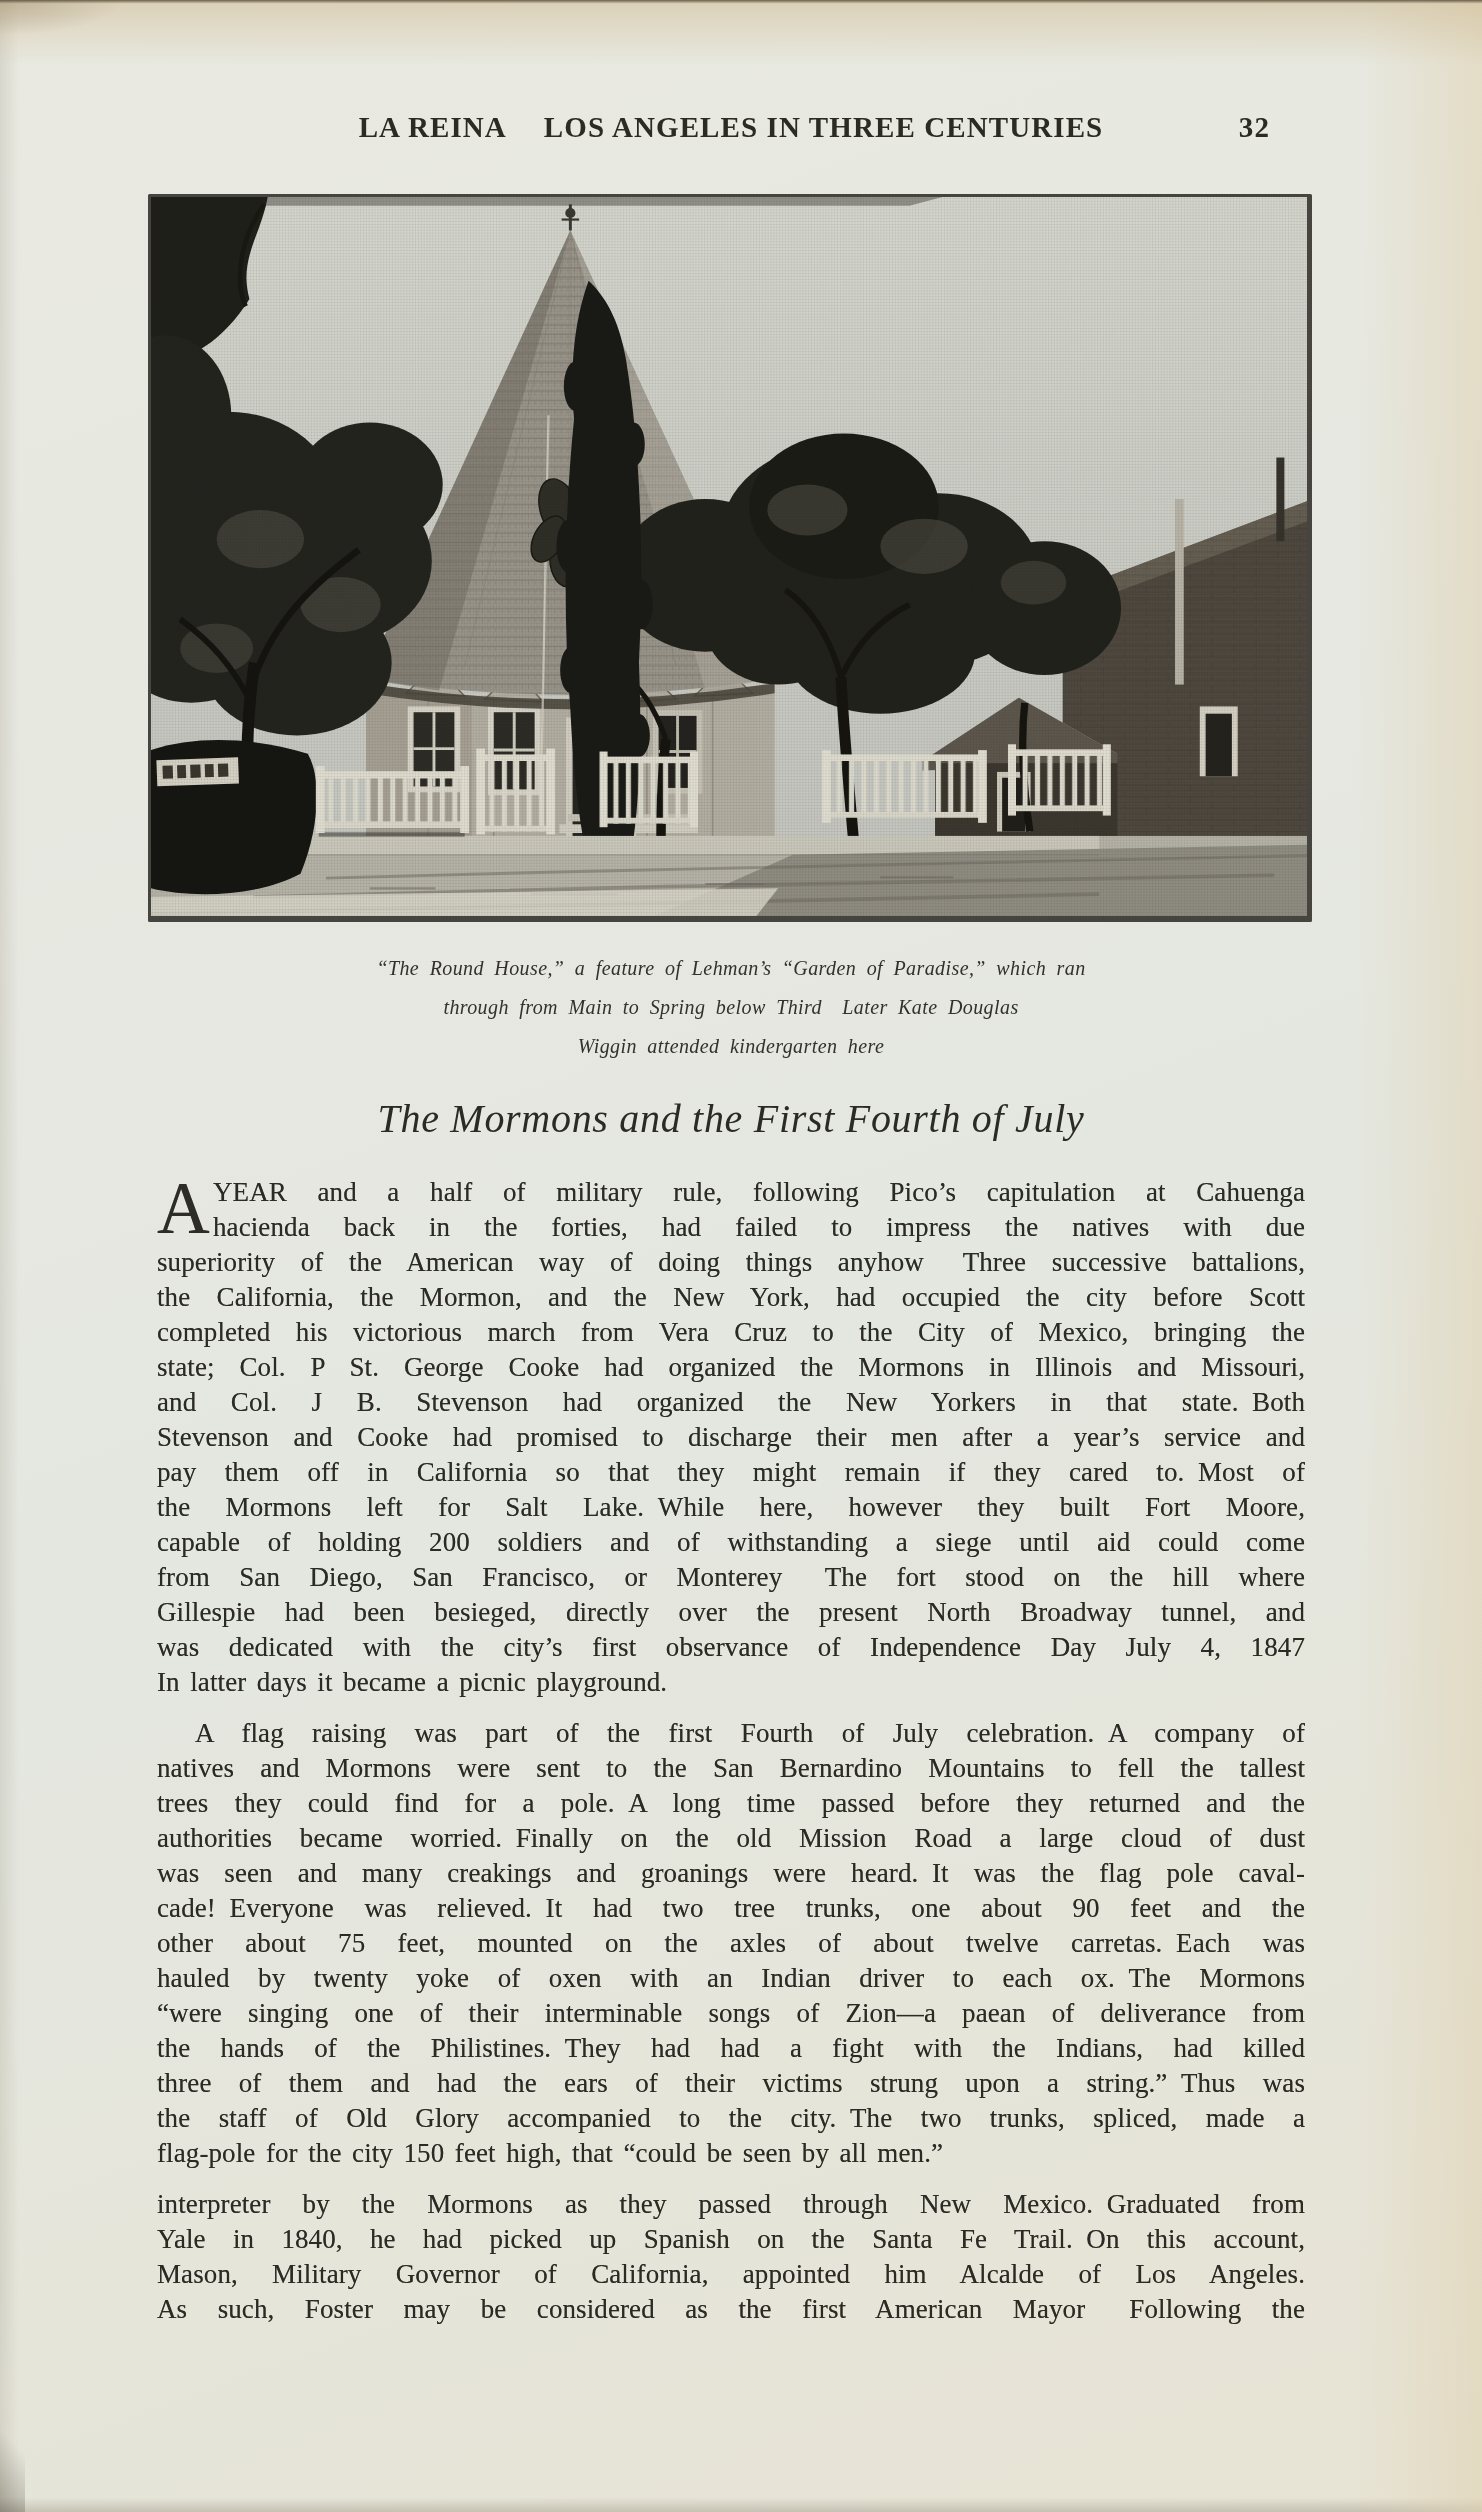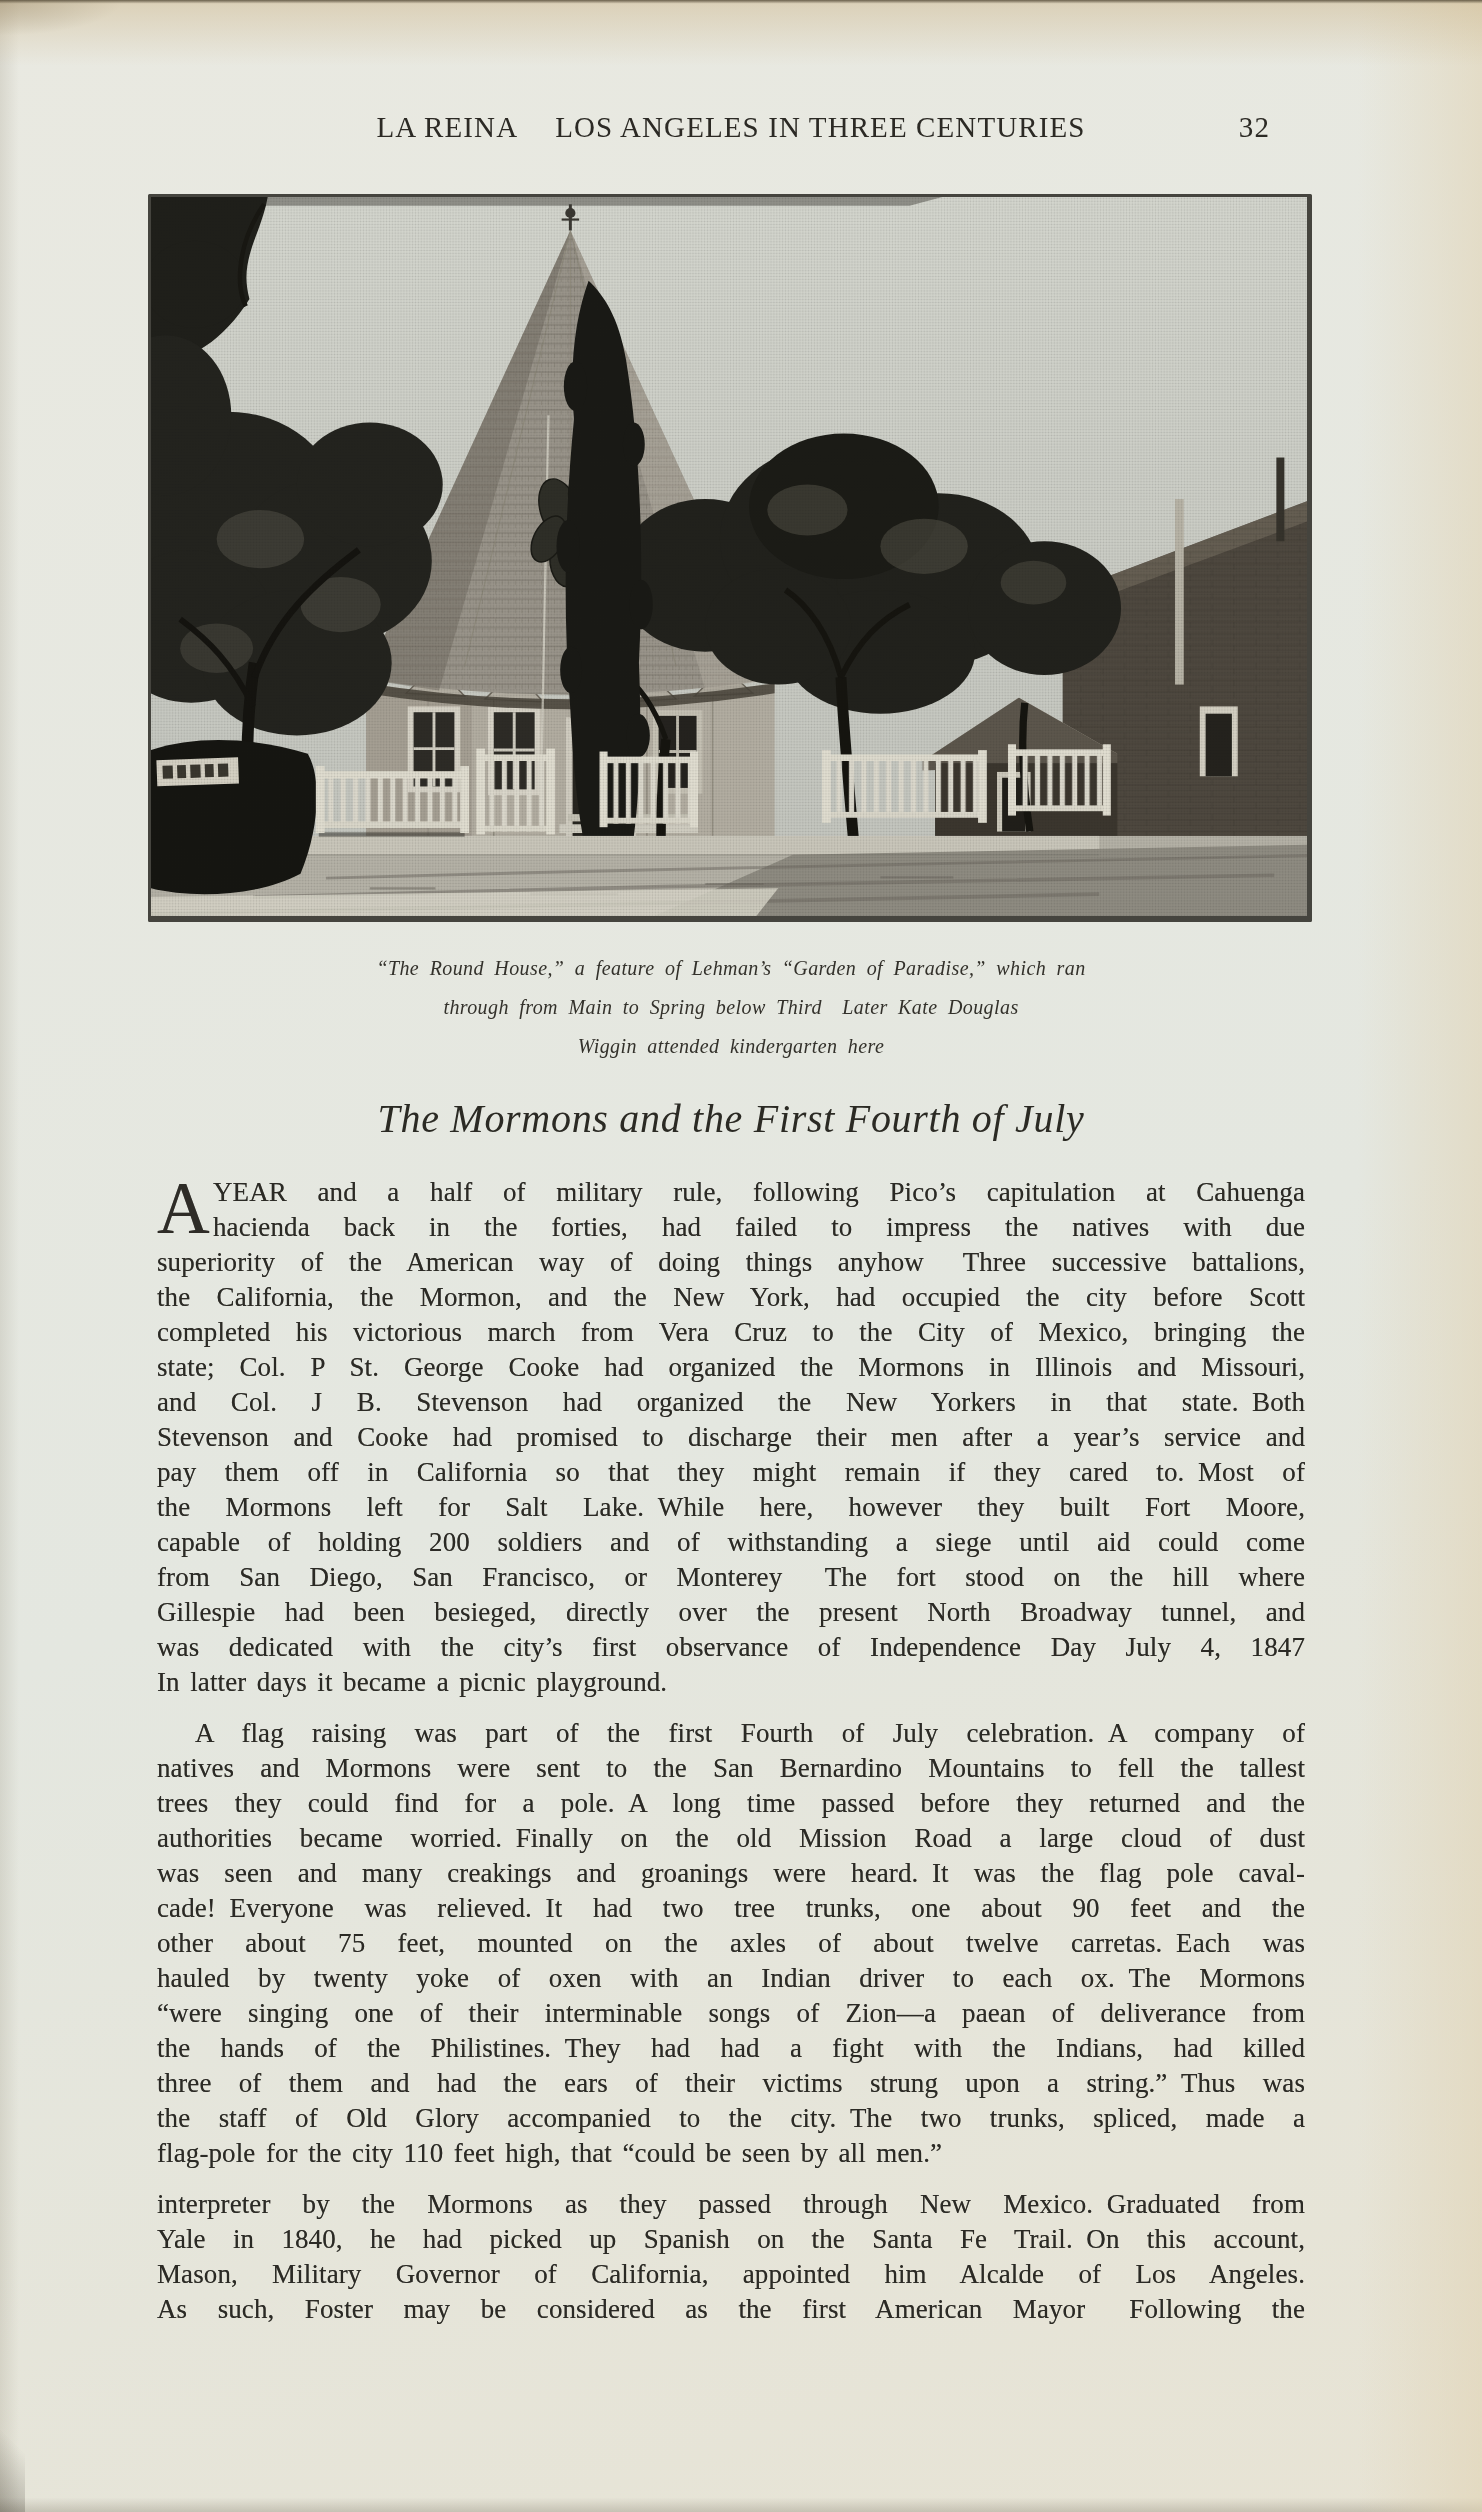--- a/index.html
+++ b/index.html
@@ -12,21 +12,21 @@
       radial-gradient(175px 51px at 0% 0%, rgba(90,80,60,.38), rgba(90,80,60,0) 70%),
       linear-gradient(270deg, rgba(224,210,178,.55) 0px, rgba(224,210,178,0) 124px),
       linear-gradient(90deg, rgba(120,110,88,.15) 0px, rgba(0,0,0,0) 19px),
       linear-gradient(0deg, rgba(100,92,74,.25) 0px, rgba(0,0,0,0) 14.6px),
       linear-gradient(160deg, #e9e9e1 0%, #e4e7e0 55%, #e7e3d4 100%);
   }
   body::after{content:'';position:absolute;left:0;bottom:0;width:25px;height:95px;
     background:linear-gradient(45deg, rgba(60,55,45,.35), rgba(60,55,45,0) 70%);}
   .header{
     position:absolute;top:111px;left:157px;width:1148px;height:44px;
-    font-size:29px;letter-spacing:1.1px;color:#2c2a25;
+    font-size:29px;letter-spacing:1.1px;color:#2c2a25;font-weight:bold;
   }
   .header-center{position:absolute;left:0;right:0;display:flex;justify-content:center;gap:37px;white-space:nowrap;}
   .pageno{position:absolute;right:35px;top:0;}
   .photo{
     position:absolute;left:148px;top:194px;width:1164px;height:728px;box-sizing:border-box;
     border-style:solid;border-color:#45443e;border-width:3.7px 5.1px 6.6px 3.7px;border-radius:1.5px;
     background:#c7c9c2;
   }
   .photo svg{display:block;width:100%;height:100%;}
   .halftone{position:absolute;inset:0;pointer-events:none;
@@ -303,21 +303,21 @@
       <div class="tline">trees they could find for a pole. A long time passed before they returned and the</div>
       <div class="tline">authorities became worried. Finally on the old Mission Road a large cloud of dust</div>
       <div class="tline">was seen and many creakings and groanings were heard. It was the flag pole caval-</div>
       <div class="tline">cade! Everyone was relieved. It had two tree trunks, one about 90 feet and the</div>
       <div class="tline">other about 75 feet, mounted on the axles of about twelve carretas. Each was</div>
       <div class="tline">hauled by twenty yoke of oxen with an Indian driver to each ox. The Mormons</div>
       <div class="tline">“were singing one of their interminable songs of Zion—a paean of deliverance from</div>
       <div class="tline">the hands of the Philistines. They had had a fight with the Indians, had killed</div>
       <div class="tline">three of them and had the ears of their victims strung upon a string.” Thus was</div>
       <div class="tline">the staff of Old Glory accompanied to the city. The two trunks, spliced, made a</div>
-      <div class="tline lastline">flag-pole for the city 110 feet high, that “could be seen by all men.”</div>
+      <div class="tline lastline">flag-pole for the city 150 feet high, that “could be seen by all men.”</div>
     </div>
   <div class="para">
       <div class="tline">interpreter by the Mormons as they passed through New Mexico. Graduated from</div>
       <div class="tline">Yale in 1840, he had picked up Spanish on the Santa Fe Trail. On this account,</div>
       <div class="tline">Mason, Military Governor of California, appointed him Alcalde of Los Angeles.</div>
       <div class="tline">As such, Foster may be considered as the first American Mayor  Following the</div>
     </div>
 </div>
 
 

